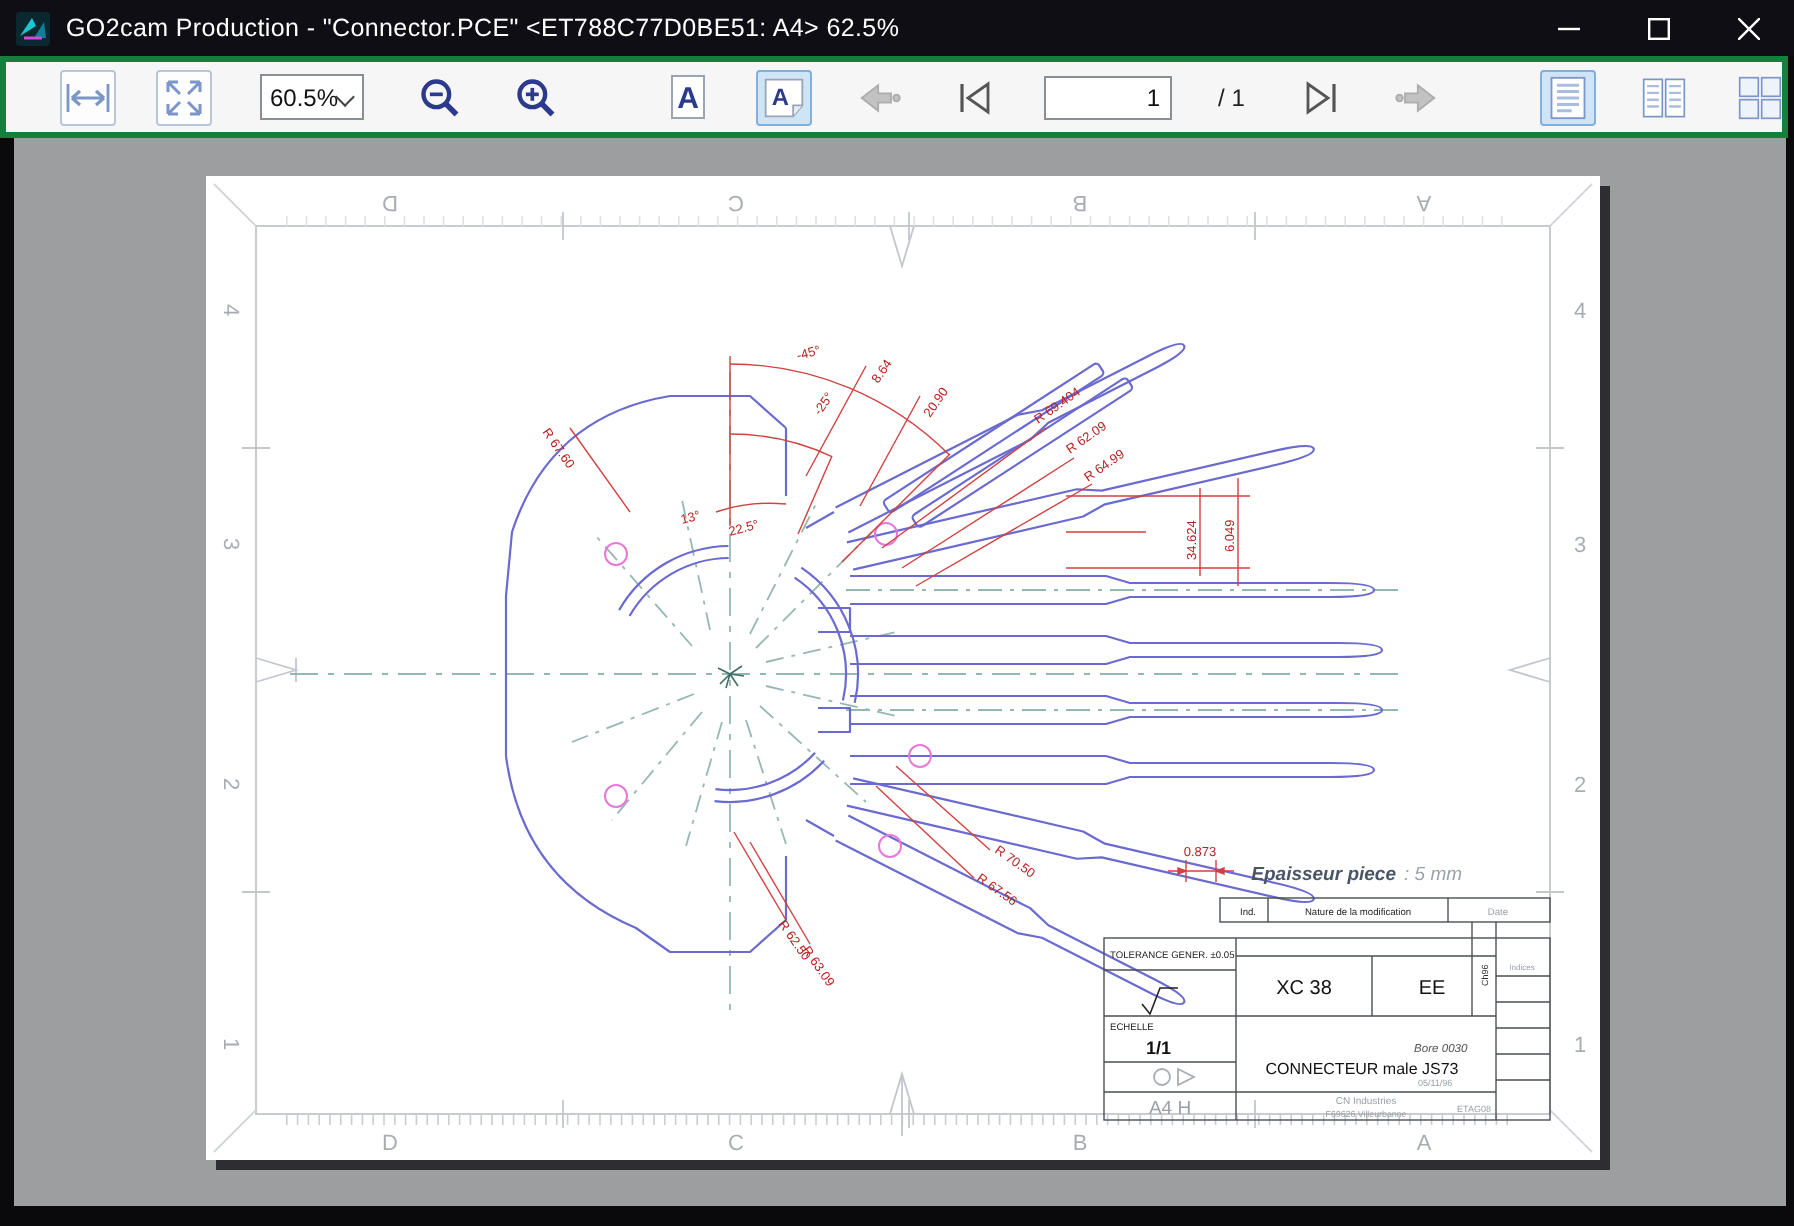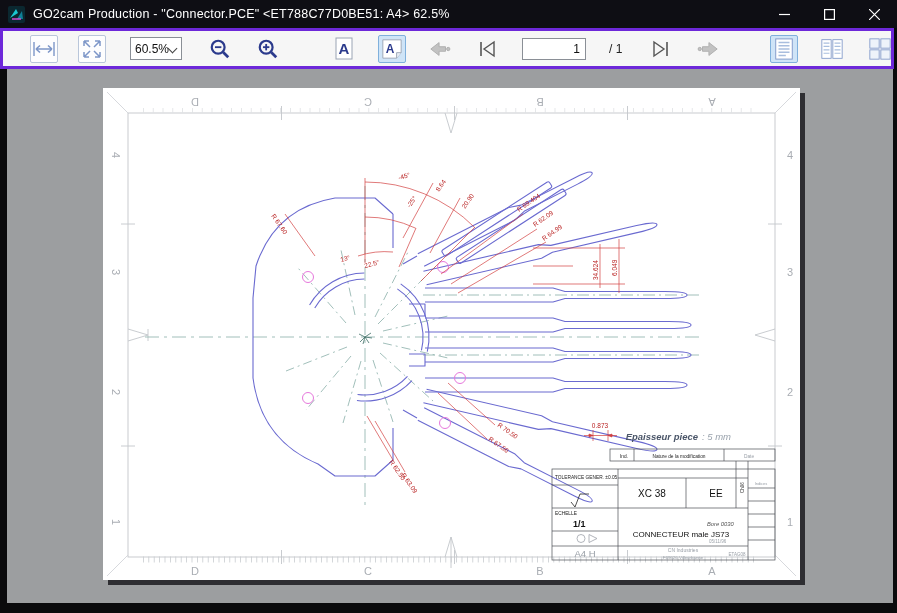--- a/index.html
+++ b/index.html
@@ -11,21 +11,21 @@
               display:flex; align-items:center; color:#fff; }
   .app-icon { width:17px; height:17px; margin-left:8px; border-radius:2px; overflow:hidden; flex:0 0 auto; }
   .title-text { margin-left:8px; font-size:12.5px; letter-spacing:.2px; white-space:nowrap; }
   .win-controls { margin-left:auto; display:flex; height:28px; }
   .win-btn { width:45px; height:28px; display:flex; align-items:center; justify-content:center;
              color:#fff; font-size:13px; }
   .win-btn svg { display:block; }
 
   
   .toolbar { position:absolute; left:0; top:28px; width:894px; height:41px;
-             border:3px solid #6d28d9; background:#f6f6f6; display:flex; align-items:center; gap:20px;
+             border:3px solid #15803d; background:#f6f6f6; display:flex; align-items:center; gap:20px;
              padding:0 4px; }
   .grip { width:5px; height:26px; margin-right:3px;
           background-image:repeating-linear-gradient(#9aa0a8 0 2px, transparent 2px 4px);
           background-size:2px 100%; background-repeat:no-repeat; background-position:1px 0; }
   .tbtn { height:28px; min-width:28px; display:flex; align-items:center; justify-content:center;
           border:1px solid transparent; border-radius:2px; background:transparent; padding:0 2px; }
   .tbtn.boxed { border-color:#b9c6da; background:#fdfdfe; }
   .tbtn.selected { background:#cfe4f7; border-color:#7fb0dc; }
   .sep { width:1px; height:26px; background:#d0d0d0; margin:0 4px; }
   .zoom-combo { width:80px; height:23px; border:1px solid #8a8f96; background:#fff; display:flex;

